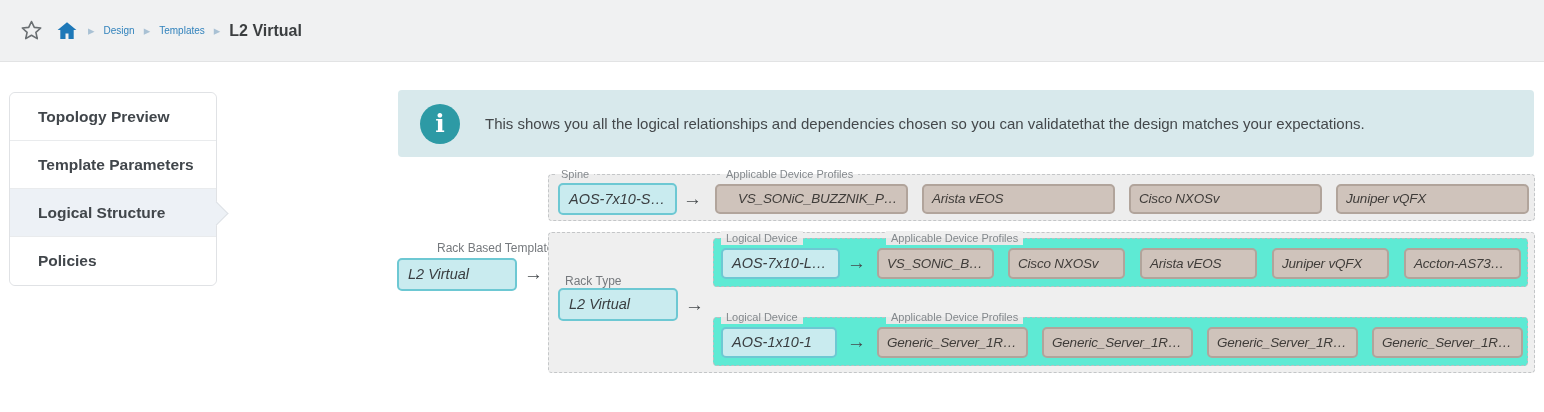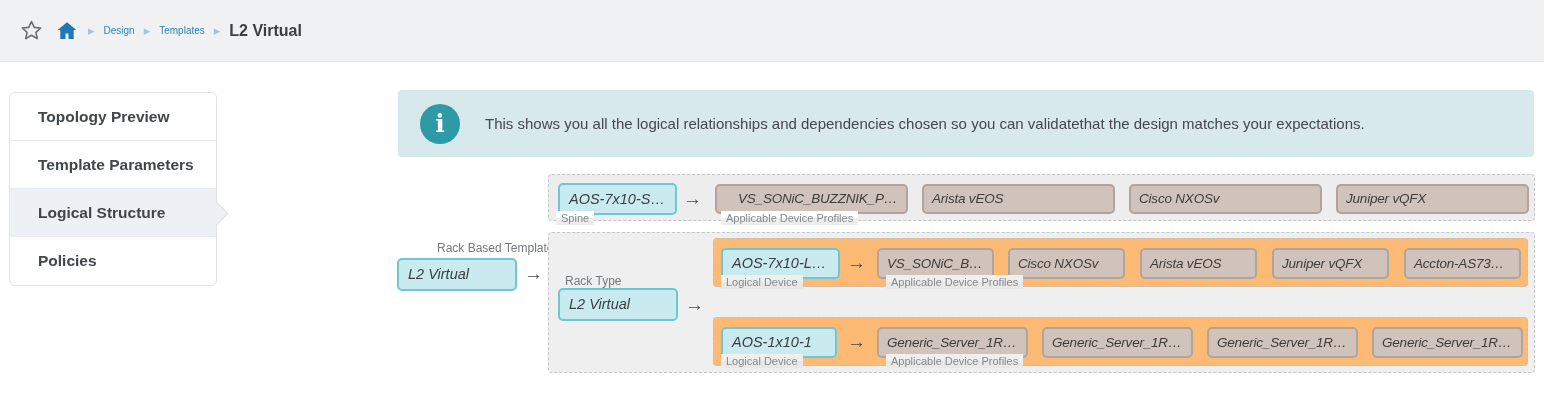--- a/index.html
+++ b/index.html
@@ -38,26 +38,26 @@
                  margin-left:22px; flex:none; text-align:center; line-height:40px;
                  color:#ffffff; font-family:"DejaVu Serif", serif; font-weight:bold;
                  font-size:25px; }
   .banner-text { margin-left:25px; font-size:15px; color:#44484b; }
 
   
   .group { position:absolute; border:1px dashed #c4c6c8; border-radius:4px; }
   .spine-group { left:548px; top:174px; width:987px; height:47px; background:#ededed; }
   .rack-group  { left:548px; top:232px; width:987px; height:141px; background:#efefef; }
   .device-row  { position:absolute; left:164px; width:815px; height:49px;
-                 background:#fdba74; border:1px dashed #bdbfc1; border-radius:4px; }
+                 background:#5eead4; border:1px dashed #bdbfc1; border-radius:4px; }
   .row-leaf   { top:5px; }
   .row-server { top:84px; }
 
   .legend { position:absolute; top:-8px; font-size:11px; line-height:14px;
-            color:#84898d; padding:0 5px; white-space:nowrap; z-index:2;margin-top:44px; }
+            color:#84898d; padding:0 5px; white-space:nowrap; z-index:2; }
   .legend-l { left:7px; }
   .legend-r { left:172px; }
   .spine-group > .legend { background:linear-gradient(to bottom, #ffffff 50%, #ededed 50%); }
   .device-row > .legend  { background:linear-gradient(to bottom, #efefef 50%, #e8e8e8 50%); }
 
   .chip { position:absolute; white-space:nowrap; overflow:hidden; text-overflow:ellipsis;
           border-radius:5px;font-style:italic; }
   .chip-teal { background:#c9ebef; border:2px solid #6dc8d3; color:#3a3e41;
                font-size:14.5px; padding:0 9px; }
   .chip-tan  { background:#cfc3bb; border:2px solid #b1a49b; color:#403d3a;

